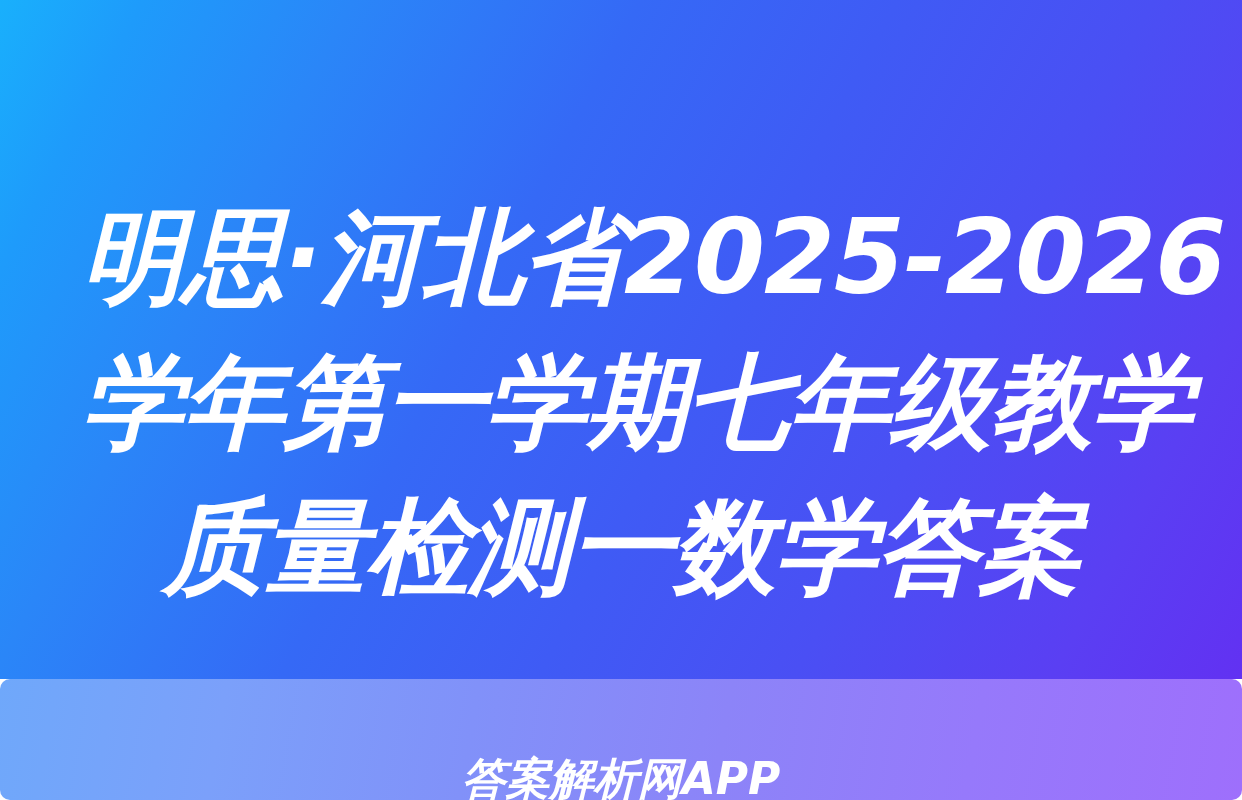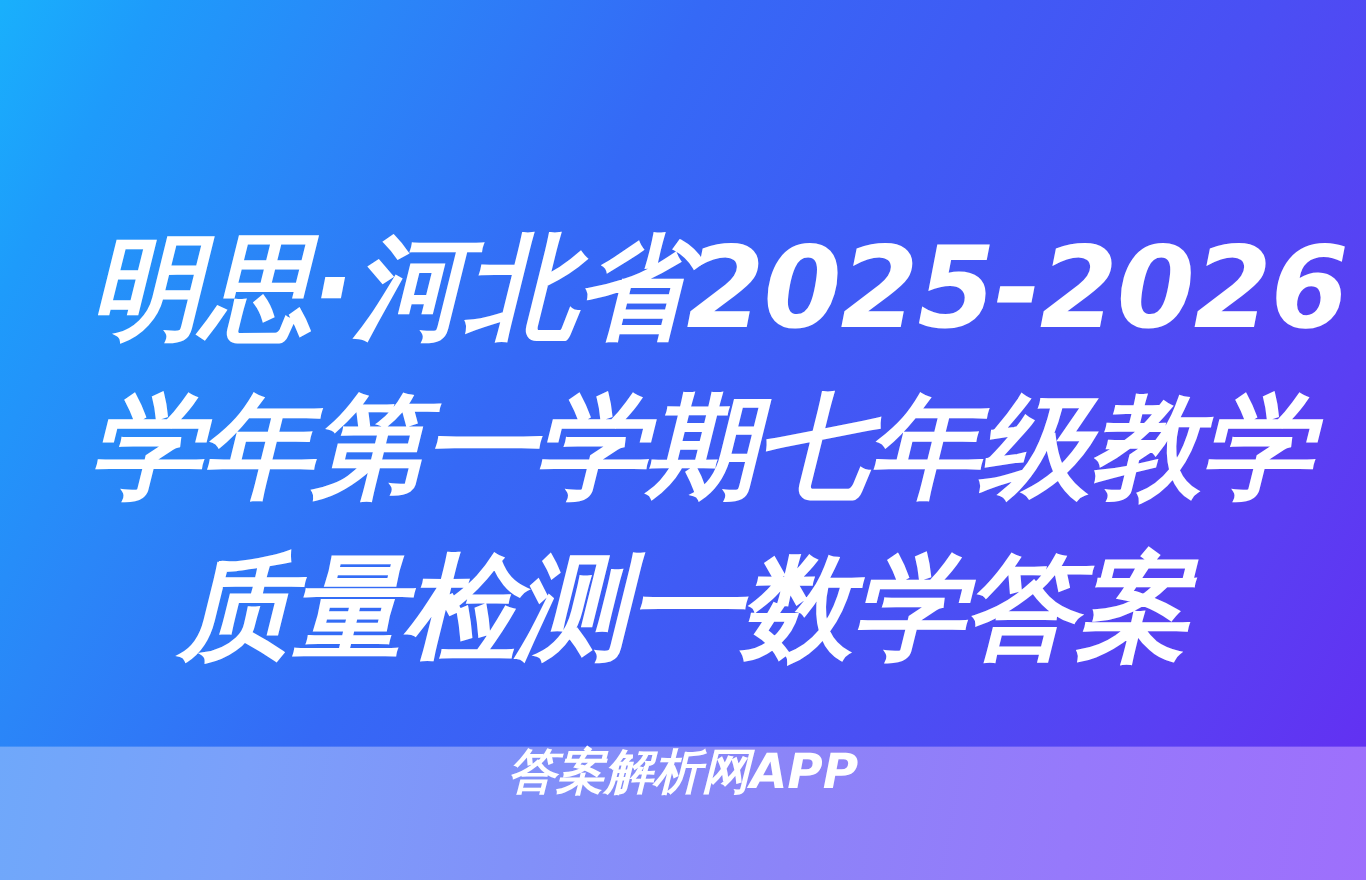--- a/index.html
+++ b/index.html
@@ -36,21 +36,21 @@
 
   
   .title-block {
     position:absolute;
     left:0;
     top:190px;
     width:1242px;
     height:430px;
     display:flex;
     flex-direction:column;
-    justify-content:space-between;
+    justify-content:flex-end;
     align-items:center;
   }
 
   .title-line {
     color:#ffffff;
     font-family:"DejaVu Sans","Liberation Sans",sans-serif;
     font-weight:bold;
     font-style:italic;
     font-size:104px;
     line-height:145px;
@@ -75,22 +75,23 @@
     width:1242px;
     height:121px;
     background:linear-gradient(100deg,
         #6FA8FA 0%,
         #7BA0FA 18%,
         #8191F9 38%,
         #8C84F8 58%,
         #9679FB 78%,
         #9E6FFC 100%);
     display:flex;
-    align-items:flex-start;
+    align-items:flex-end;
     justify-content:center;
+    border-radius:10px;
   }
 
   .footer-brand {
     color:#ffffff;
     font-family:"DejaVu Sans","Liberation Sans",sans-serif;
     font-weight:bold;
     font-style:italic;
     font-size:44px;
     line-height:1;
     letter-spacing:0px;

